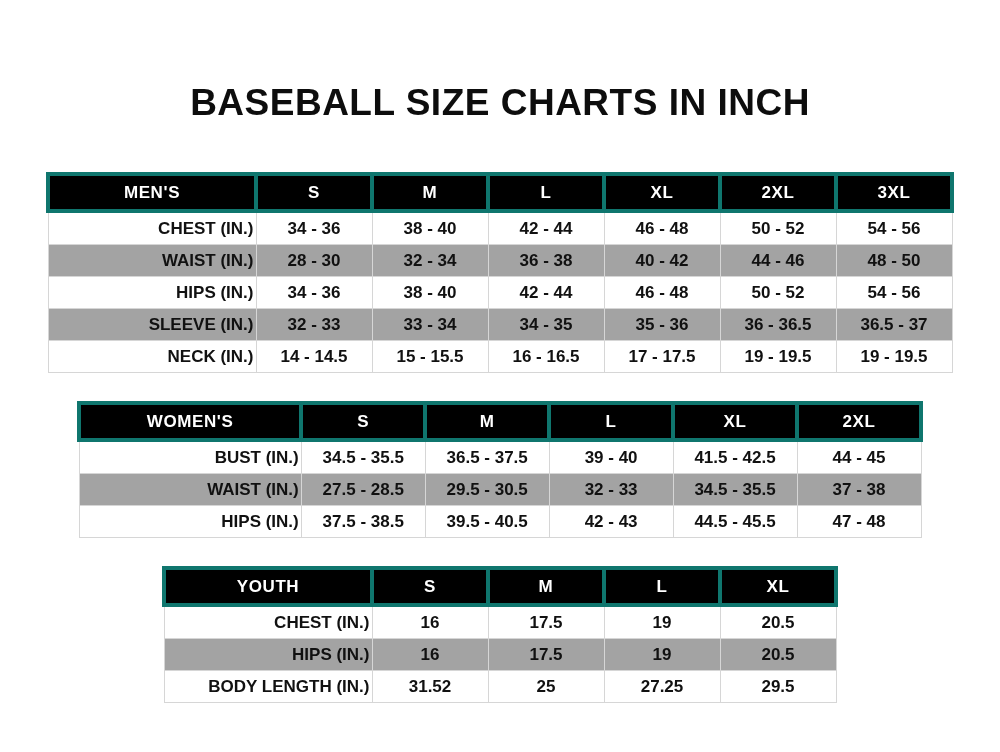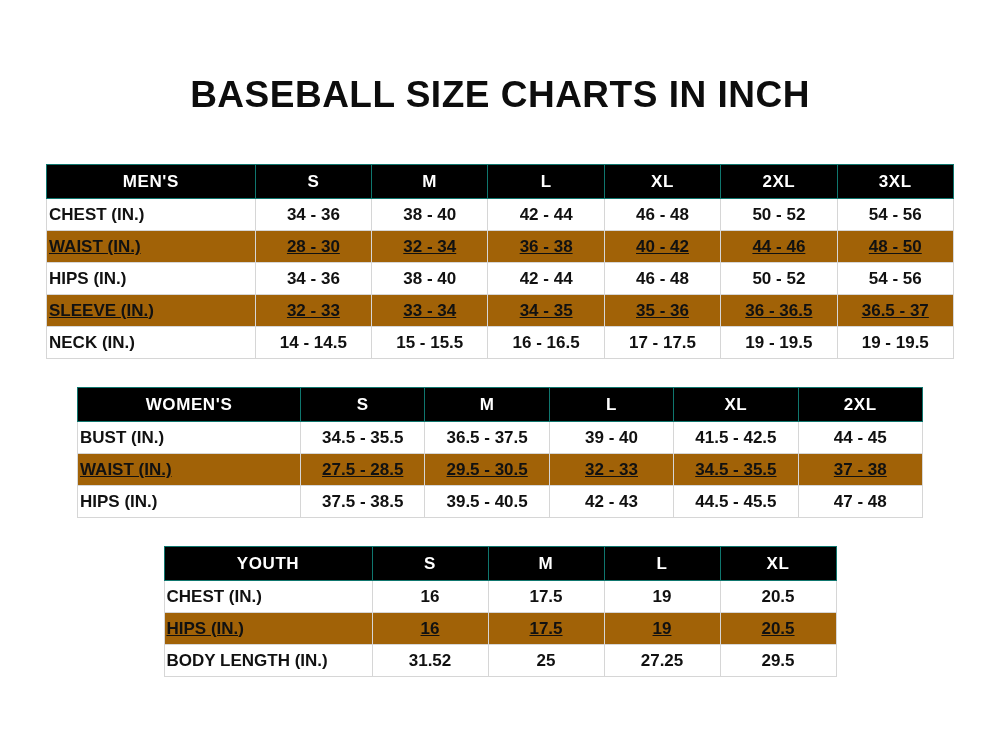--- a/index.html
+++ b/index.html
@@ -12,21 +12,21 @@
     height: 752px;
     font-family: "Liberation Sans", sans-serif;
     color: #000000;
     position: relative;
     overflow: hidden;
   }
   .page {
     width: 1000px;
     height: 752px;
     box-sizing: border-box;
-    padding: 0;
+    padding: 8px;
     position: relative;
   }
   .title {
     text-align: center;
     font-size: 37px;
     font-weight: bold;
     letter-spacing: 0.5px;
     margin: 0;
     padding-top: 74px;
     color: #0d0d0d;
@@ -52,34 +52,33 @@
     font-weight: bold;
     height: 31px;
     padding: 0 2px;
     background: #ffffff;
     color: #111111;
     white-space: nowrap;
   }
   thead th {
     background: #000000;
     color: #ffffff;
-    border: 1px solid #0f766e;
+    border: 4px solid #0f766e;
     height: 33px;
     font-size: 17px;
     letter-spacing: 0.6px;
   }
   thead th.rowhead {
     text-align: center;
   }
   tbody tr.alt td {
-    background: #a16207;
-    text-decoration: underline;
+    background: #a3a3a3;
   }
   tbody td.rowlabel {
-    text-align: left;
+    text-align: right;
     font-size: 17px;
     font-weight: bold;
   }
   
   table.men col.lbl { width: 208px; }
   table.men col.val { width: 116px; }
   table.women col.lbl { width: 208px; }
   table.women col.val { width: 116px; }
   table.youth col.lbl { width: 208px; }
   table.youth col.val { width: 116px; }

